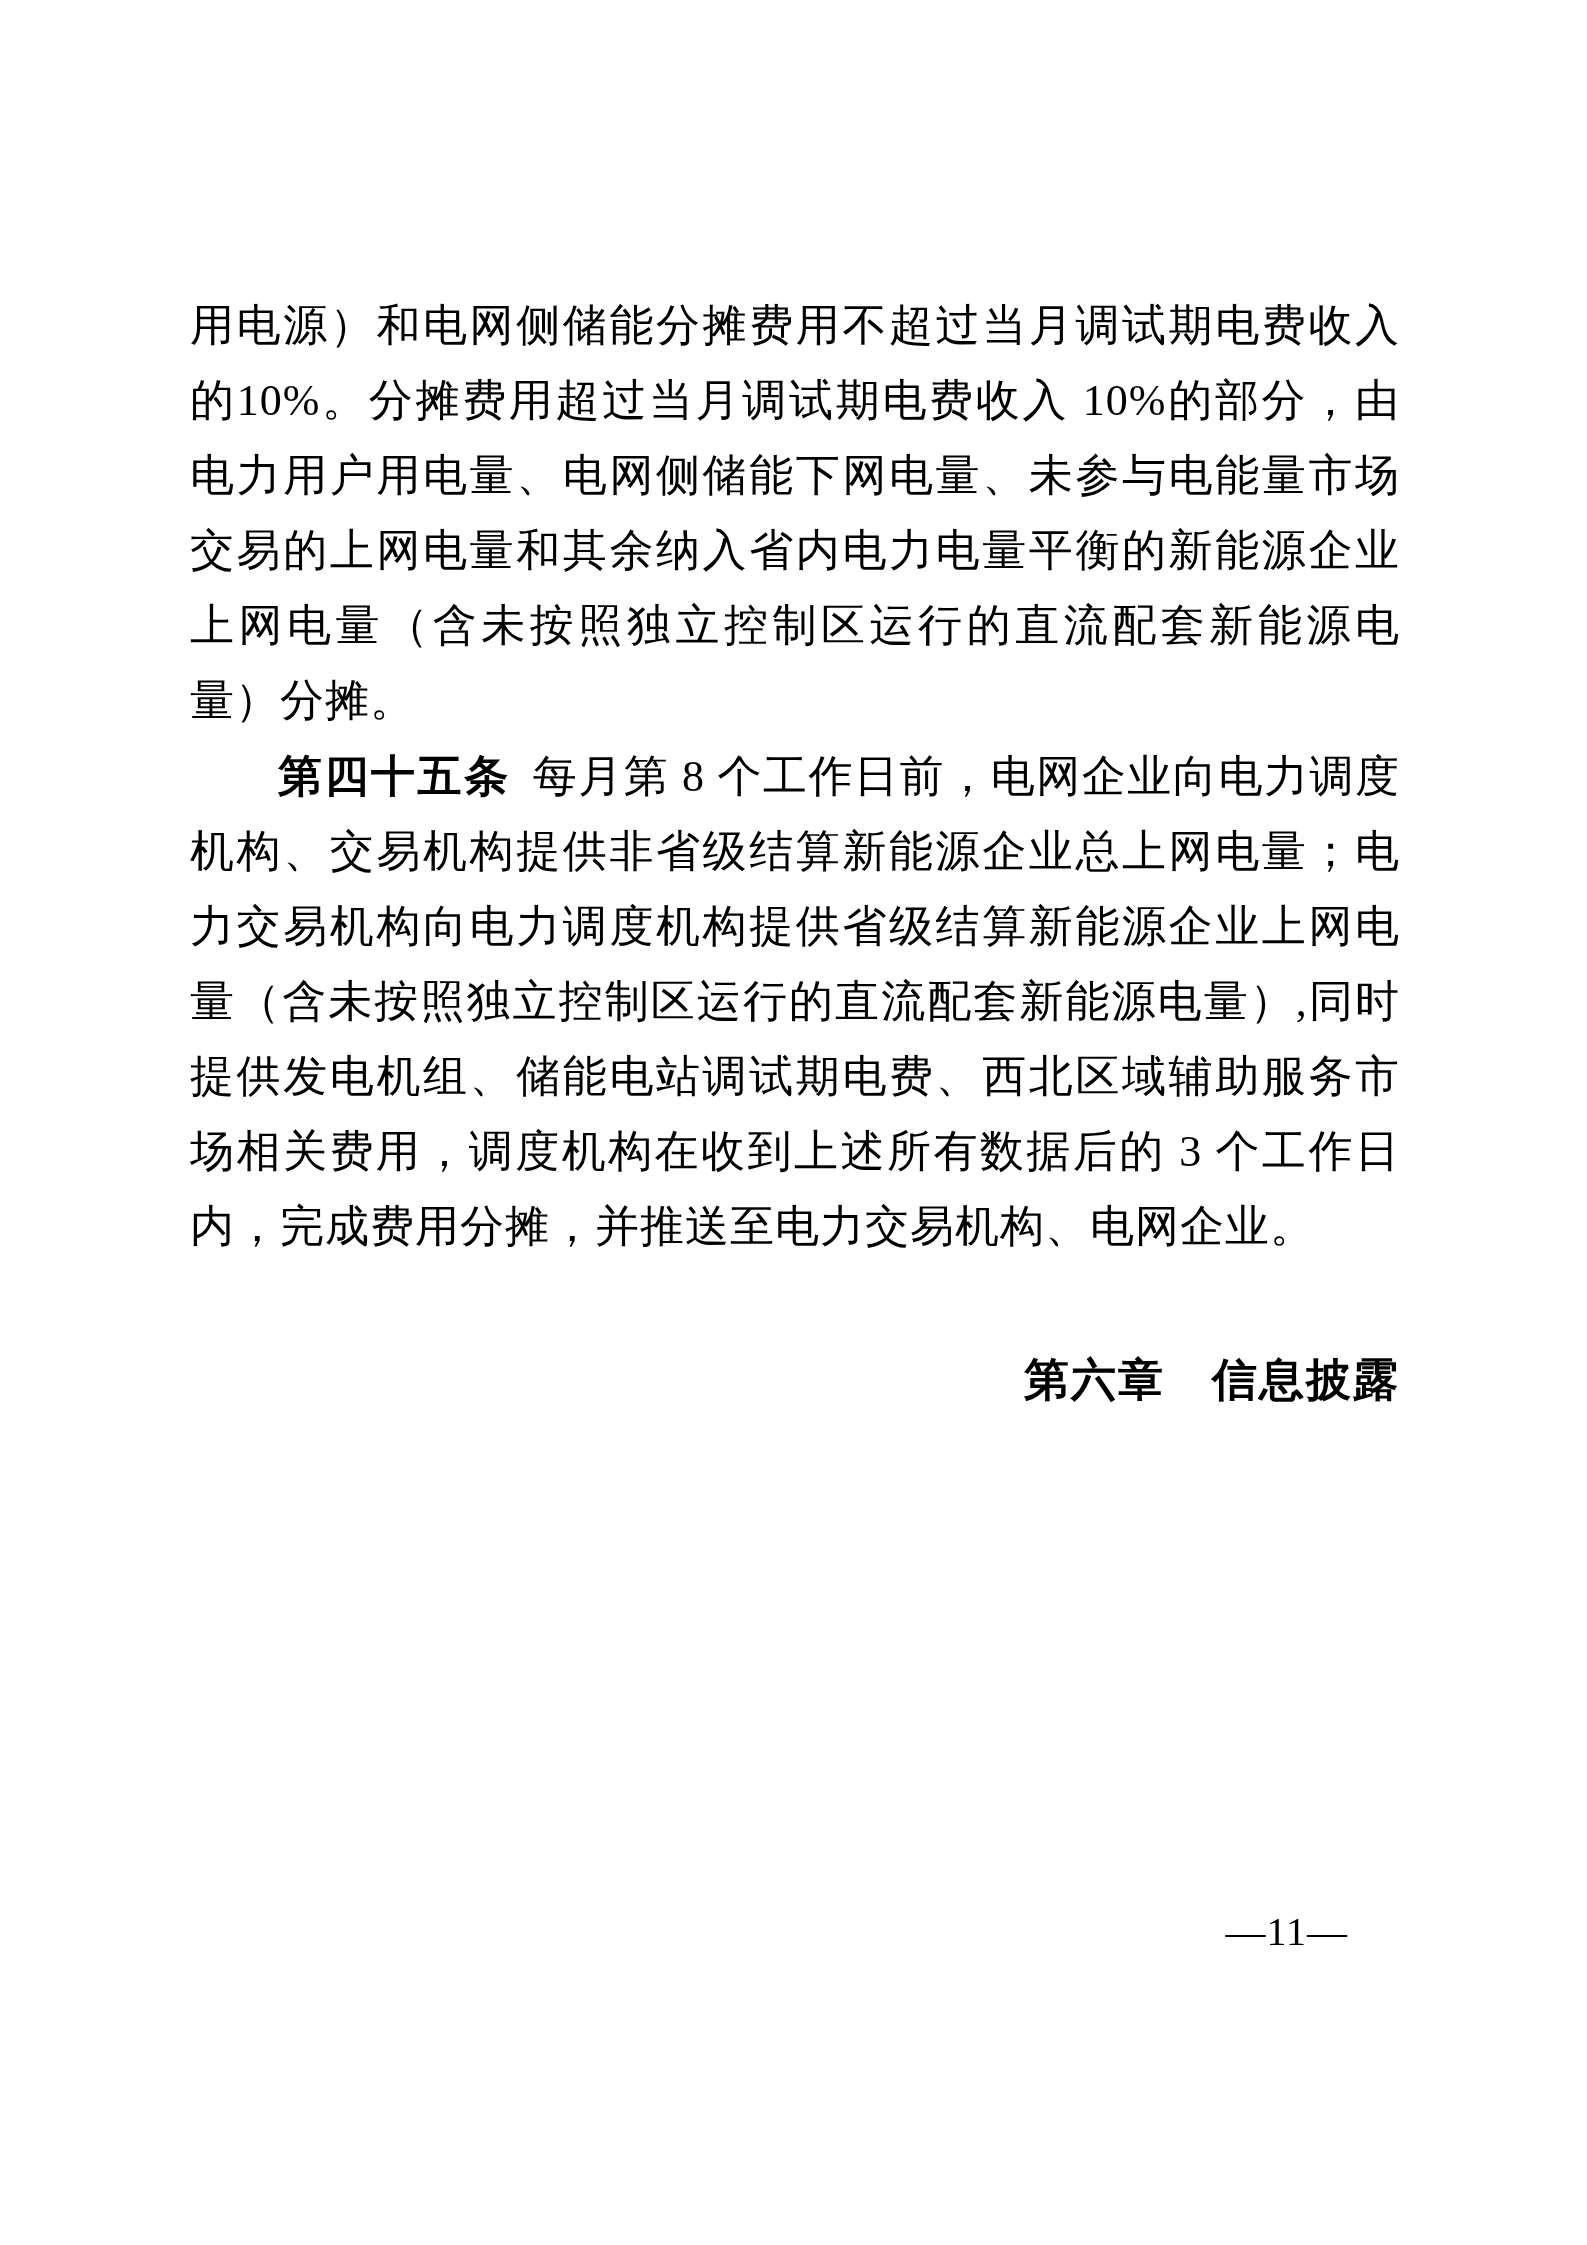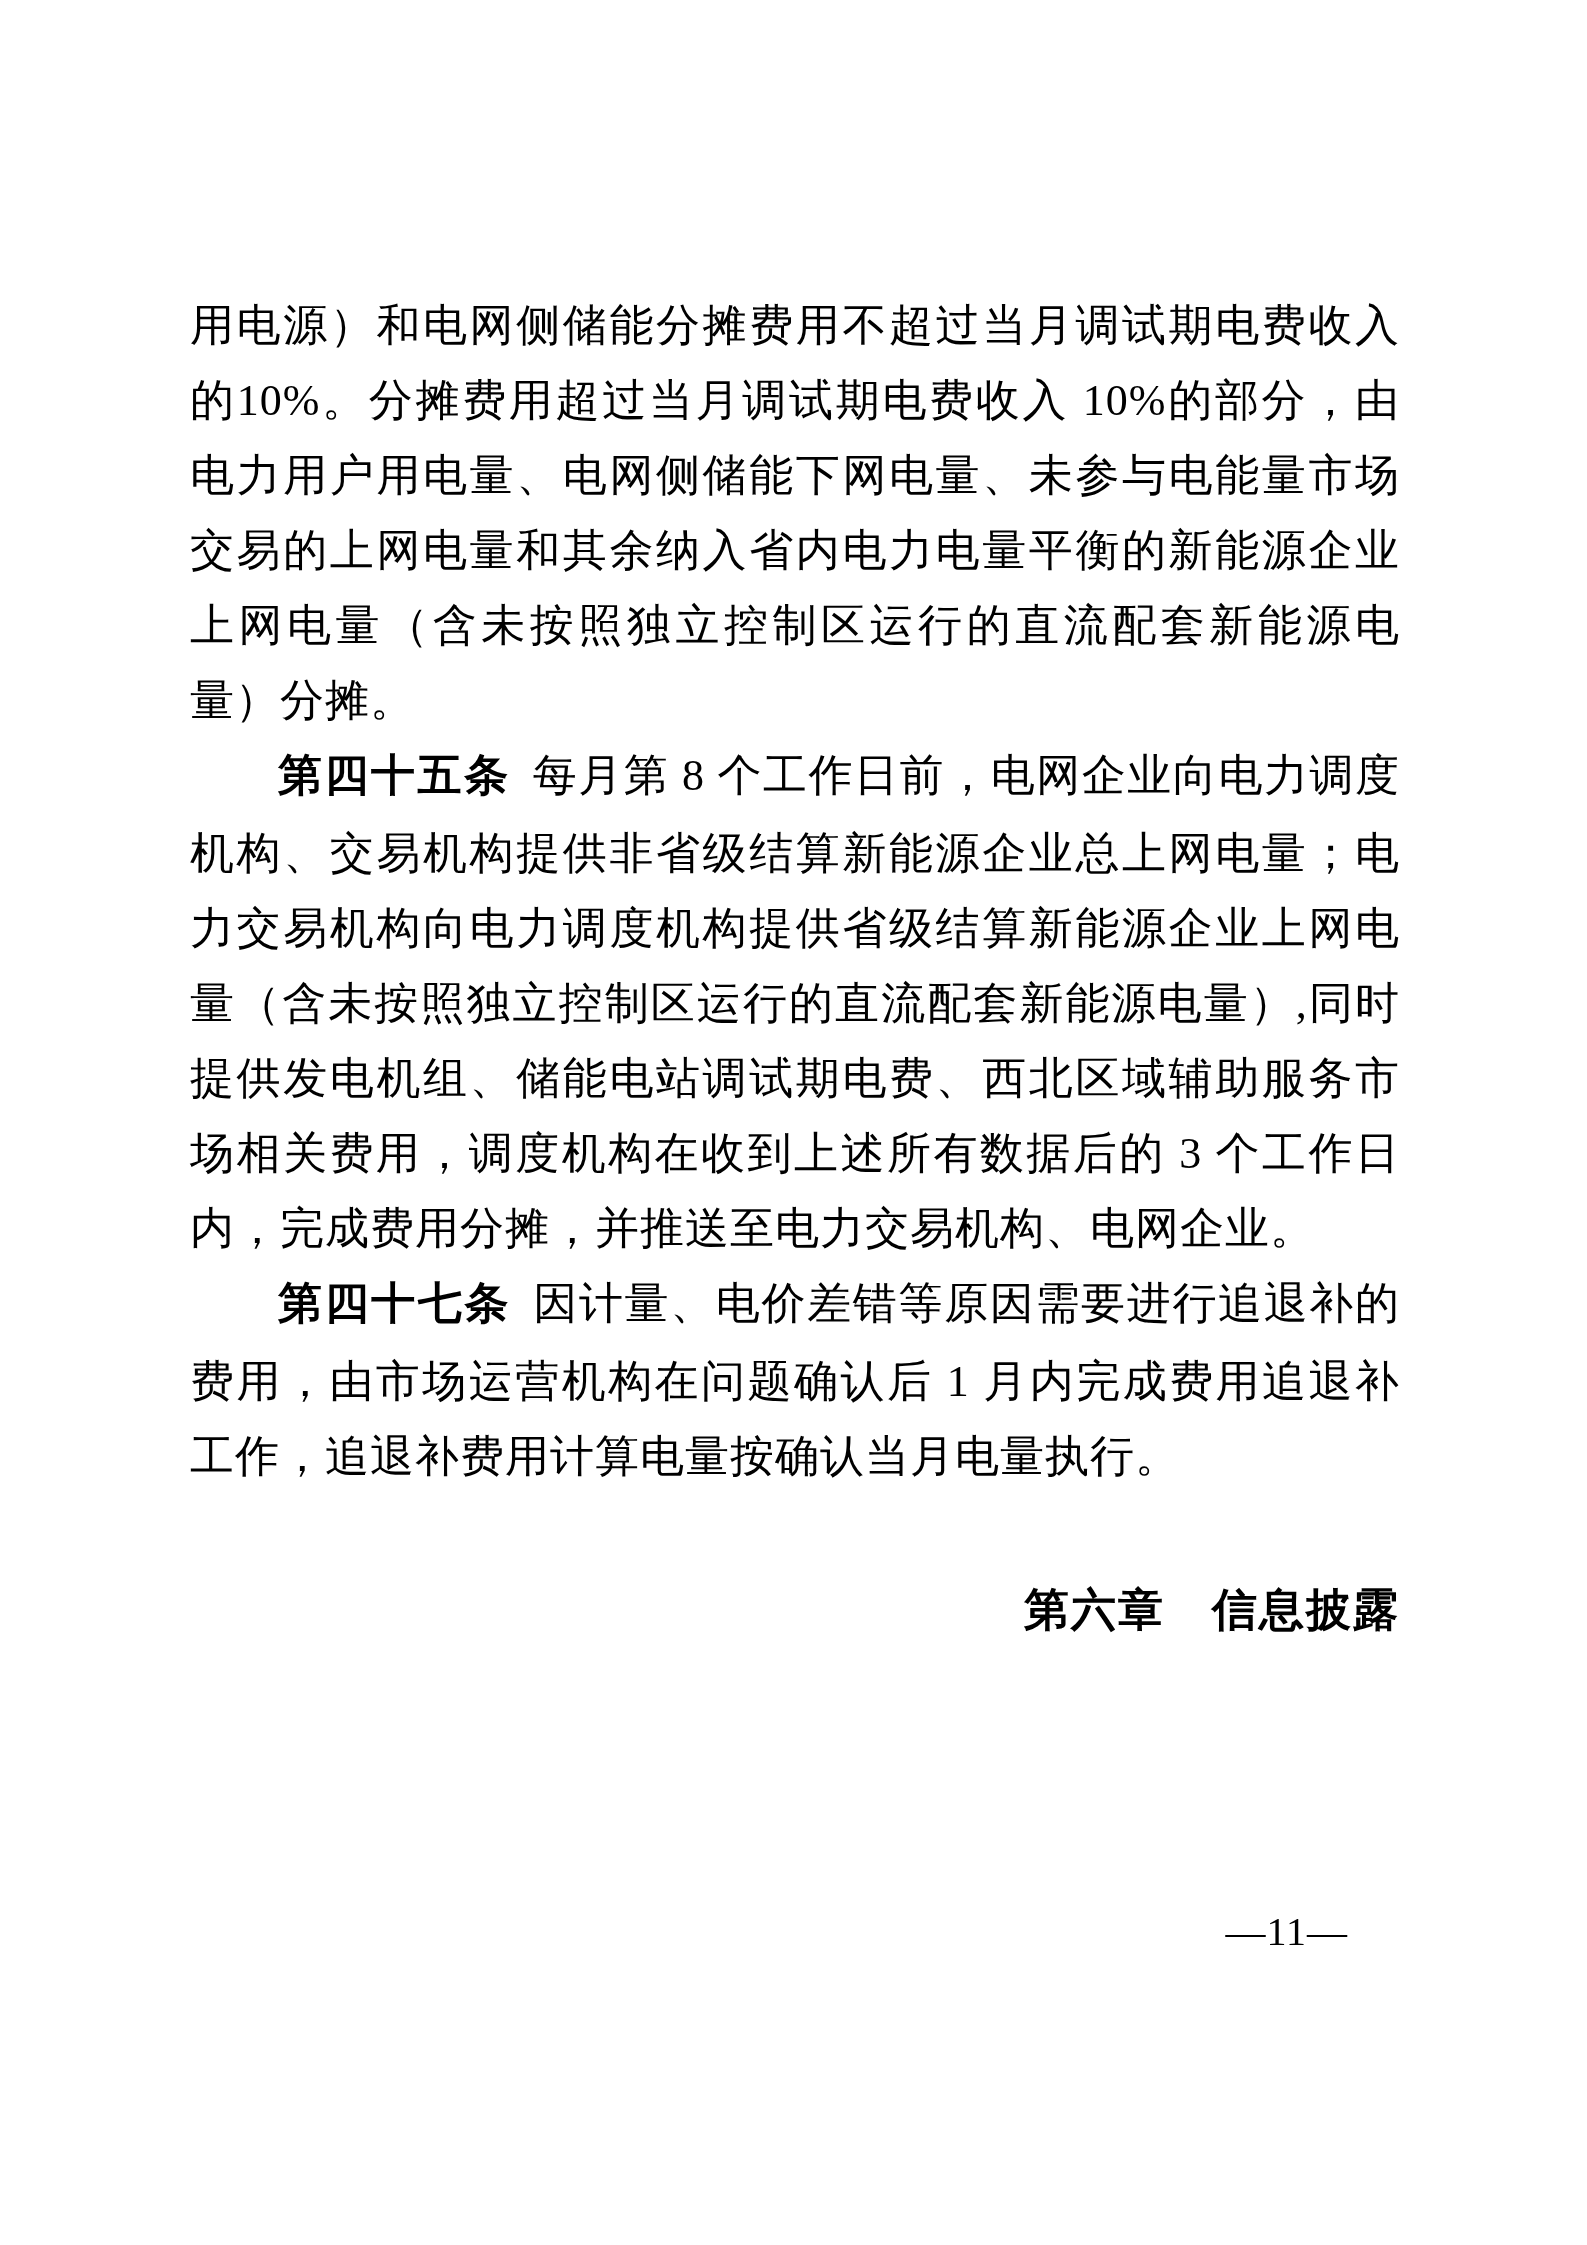--- a/index.html
+++ b/index.html
@@ -27,21 +27,21 @@
     font-size: 44px;
     line-height: 75px;
     text-align: justify;
     text-justify: inter-character;
     letter-spacing: 1px;
   }
   p.indent {
     text-indent: 2em;
   }
   .term {
-    font-family: Liberation Mono, monospace;
+    font-family: Liberation Sans, sans-serif;
     font-weight: bold;
     margin-right: 0.5em;
     letter-spacing: 2px;
   }
   .chapter {
     margin: 78px 0 32px 0;
     font-size: 45px;
     line-height: 75px;
     text-align: right;
     font-weight: bold;
@@ -61,21 +61,20 @@
 <body>
 
 <div class="page">
   <div class="text-block">
 
     <p class="para">用电源）和电网侧储能分摊费用不超过当月调试期电费收入的10%。分摊费用超过当月调试期电费收入 10%的部分，由电力用户用电量、电网侧储能下网电量、未参与电能量市场交易的上网电量和其余纳入省内电力电量平衡的新能源企业上网电量（含未按照独立控制区运行的直流配套新能源电量）分摊。</p>
 
     <p class="para indent"><span class="term">第四十五条</span><span>每月第 8 个工作日前，电网企业向电力调度机构、交易机构提供非省级结算新能源企业总上网电量；电力交易机构向电力调度机构提供省级结算新能源企业上网电量（含未按照独立控制区运行的直流配套新能源电量）,同时提供发电机组、储能电站调试期电费、西北区域辅助服务市场相关费用，调度机构在收到上述所有数据后的 3 个工作日内，完成费用分摊，并推送至电力交易机构、电网企业。</span></p>
 
 
-    <p class="para indent"><span class="term">第四十七条</span><span>因计量、电价差错等原因需要进行追退补的费用，由市场运营机构在问题确认后 1 月内完成费用追退补工作，追退补费用计算电量按确认当月电量执行。</span></p>
 
     <h2 class="chapter">第六章　信息披露</h2>
 
 
   </div>
 
   <div class="page-number">—11—</div>
 </div>
 
 </body></html>

